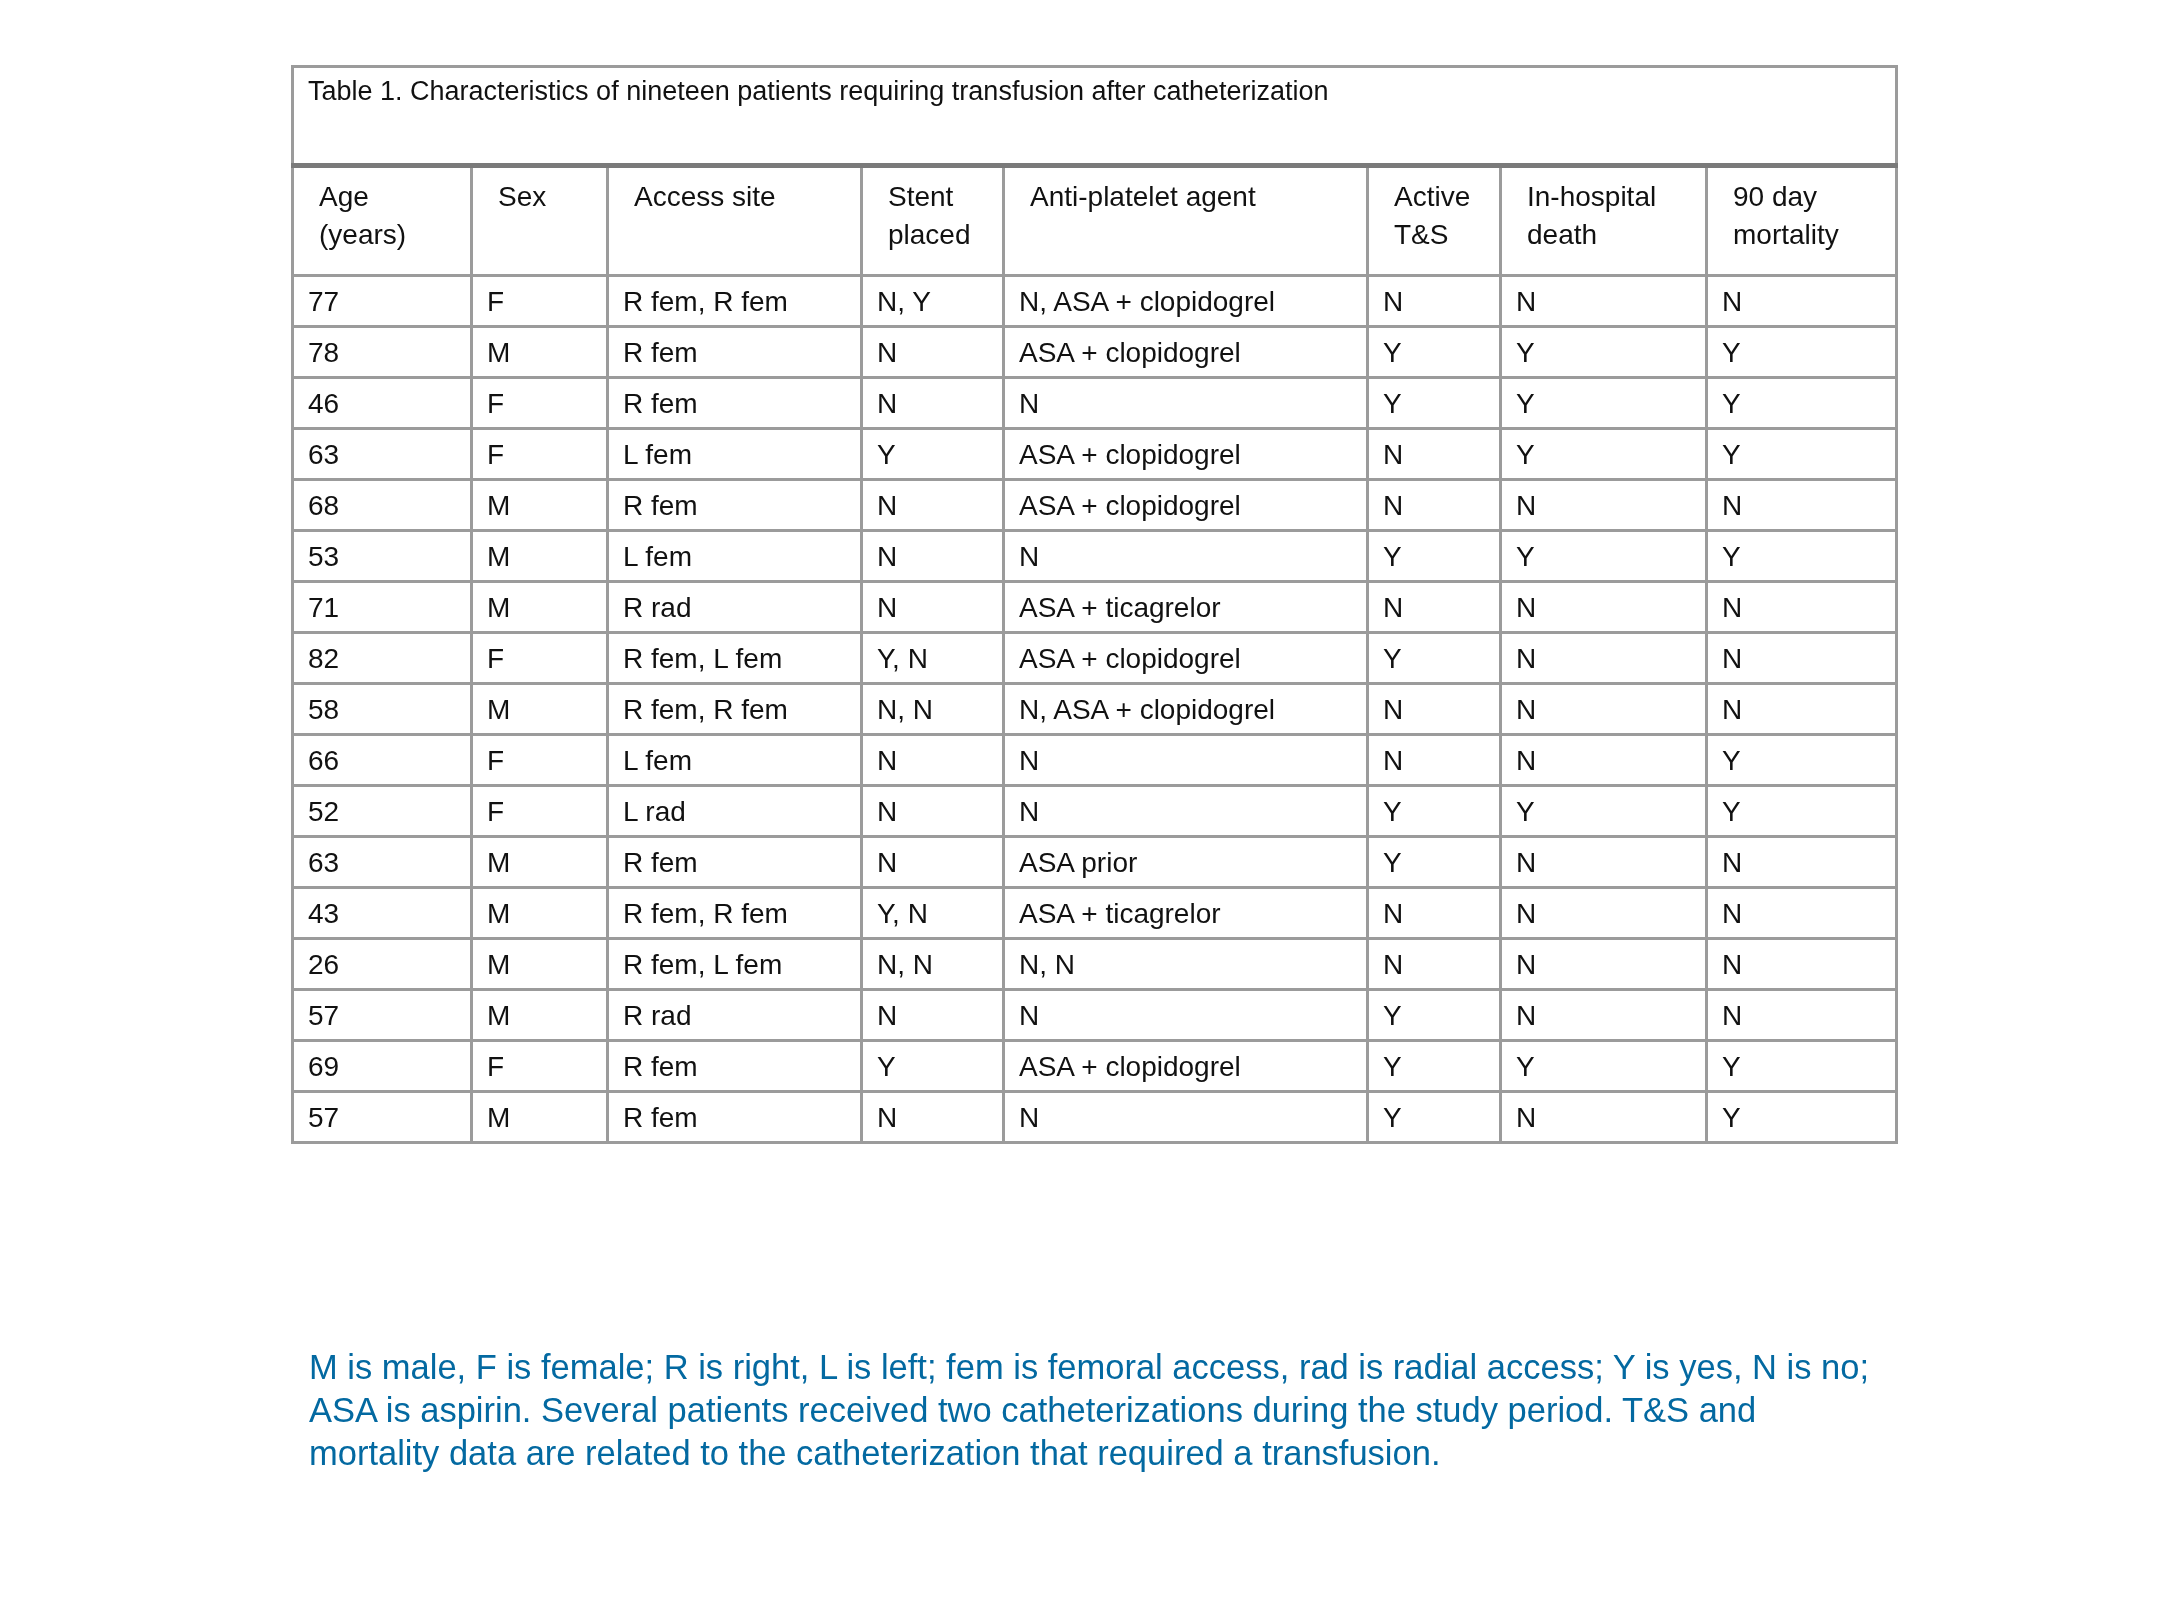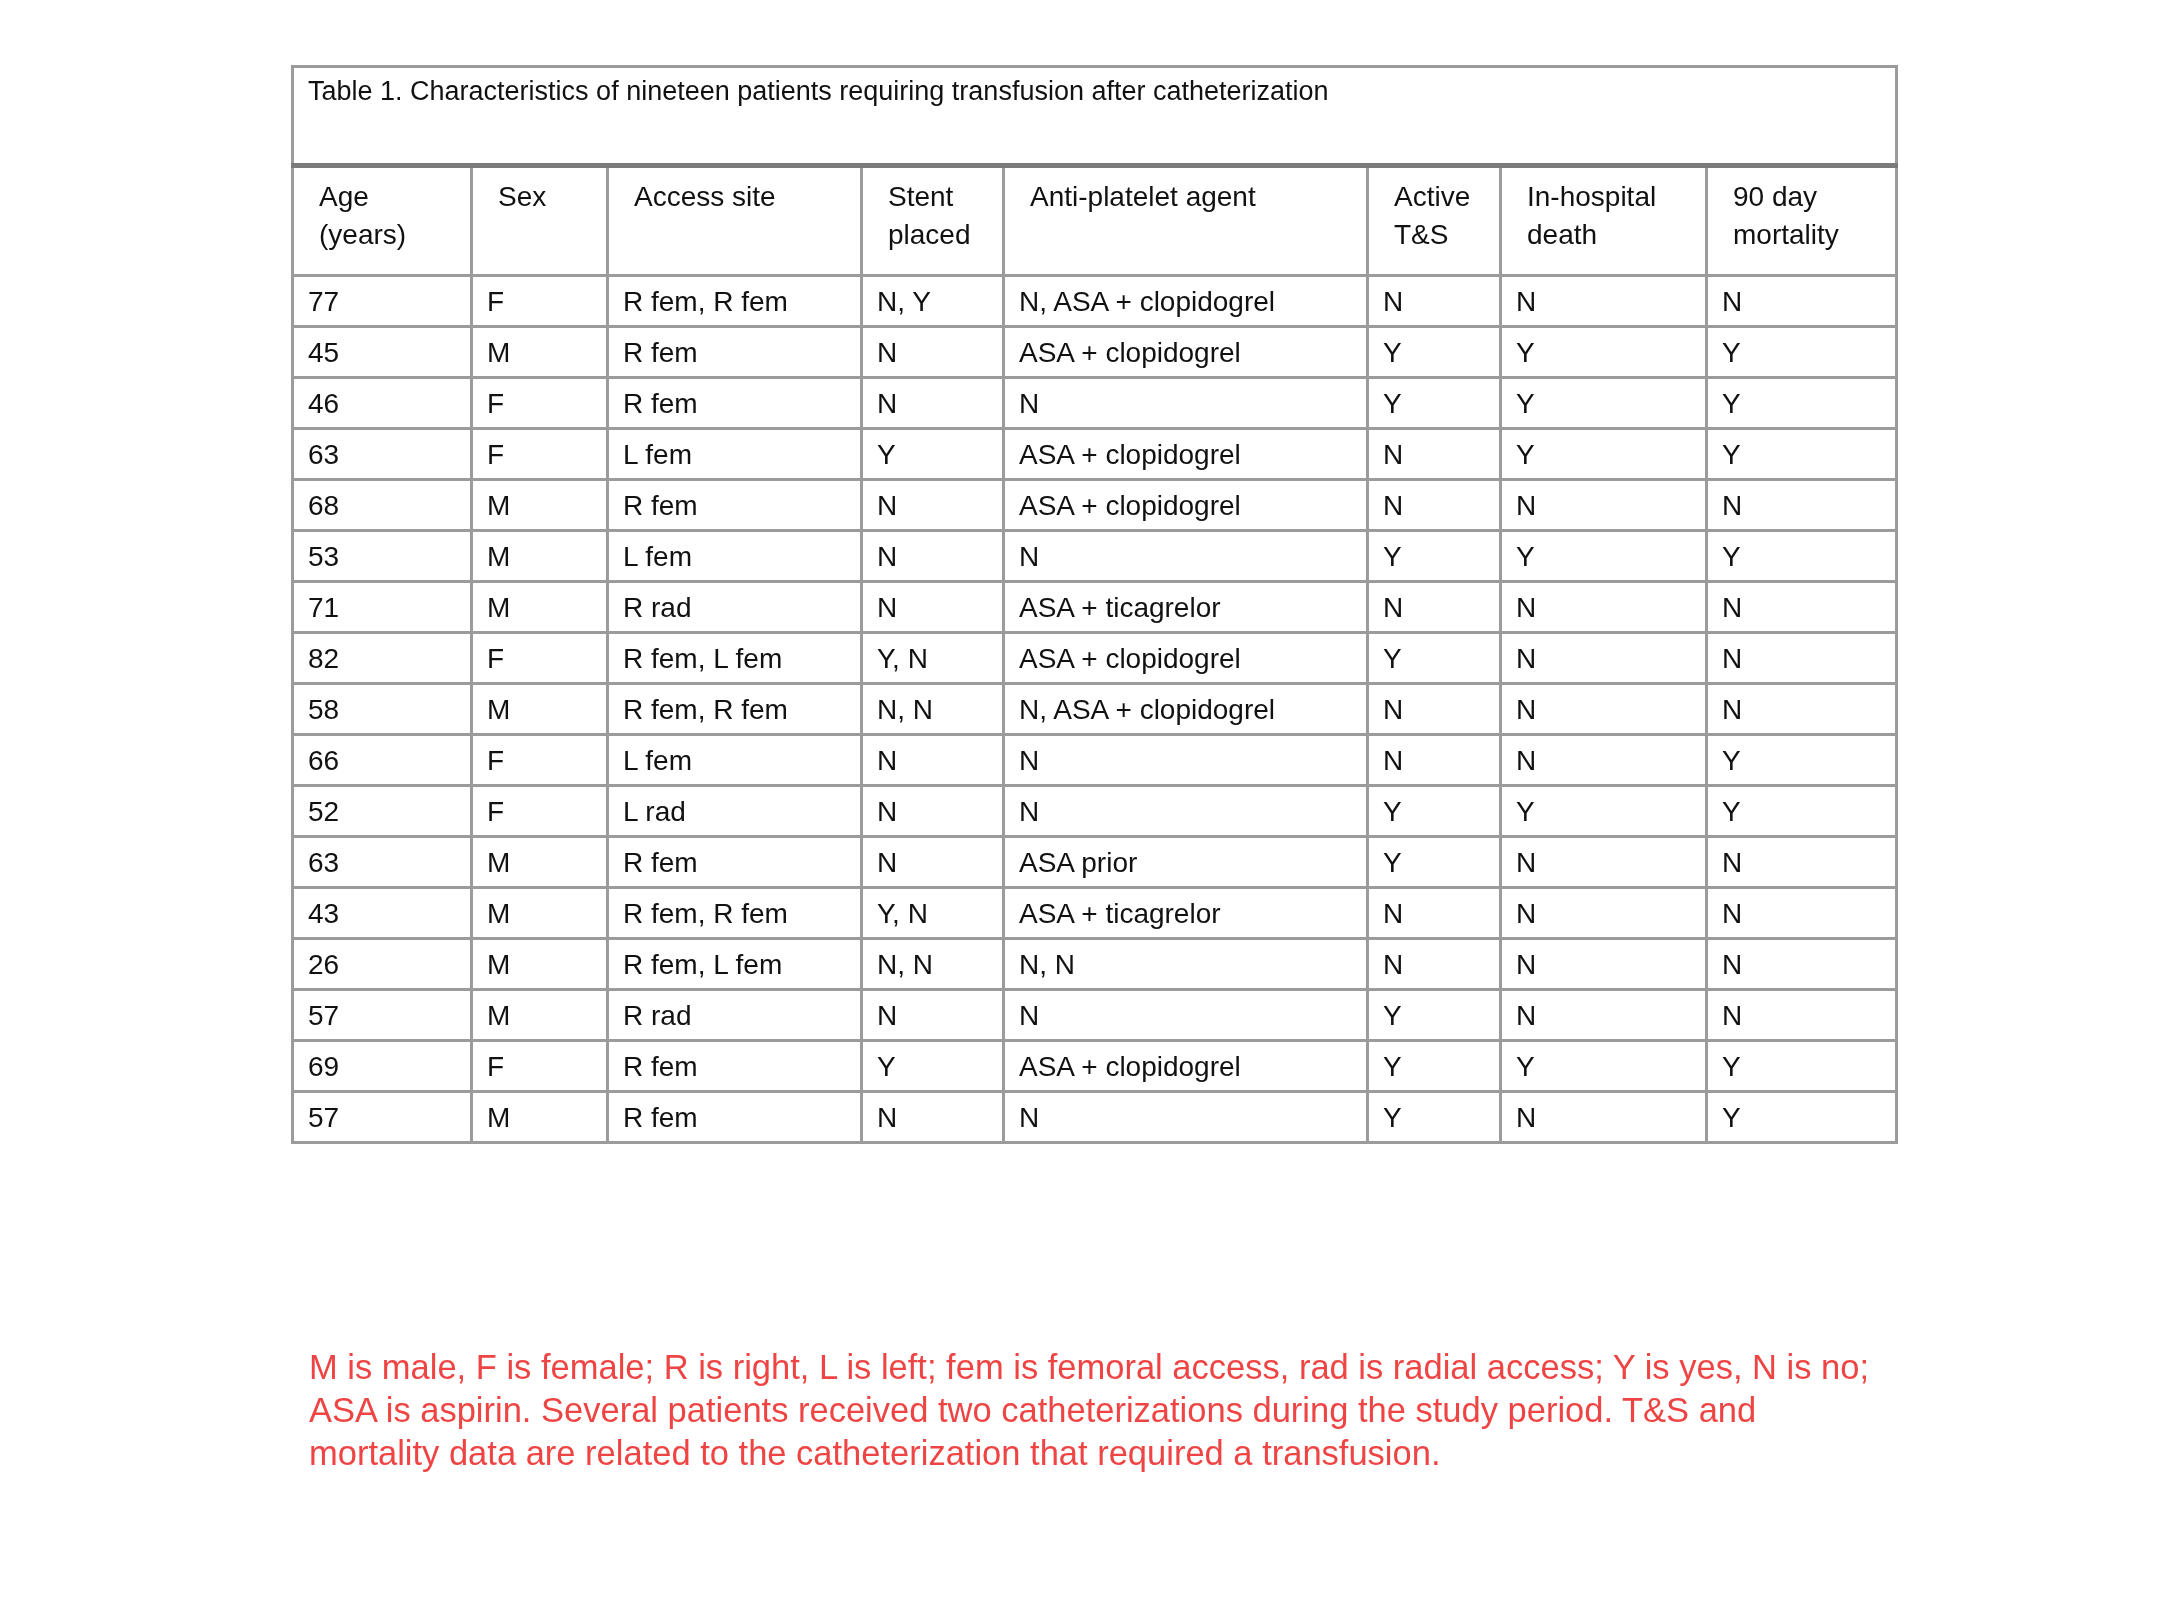--- a/index.html
+++ b/index.html
@@ -7,21 +7,21 @@
          font-family: "Liberation Sans", sans-serif; color: #111; }
   .tbl-wrap { position: absolute; left: 291px; top: 65px; width: 1604px; }
   table { border-collapse: collapse; width: 1604px; table-layout: fixed; }
   td, th { border: 3px solid #9b9b9b; font-weight: normal; text-align: left;
            vertical-align: top; font-size: 28px; line-height: 38px;
            padding: 10px 14px 0 14px; }
   .title-cell { height: 89px; font-size: 27px; line-height: 34px; padding-top: 6px; }
   tr.head-row th { border-top: 5px solid #7a7a7a; height: 96px; padding-left: 25px; }
   tr.data-row td { height: 42px; padding-top: 6px; }
   .footnote { position: absolute; left: 309px; top: 1346px; width: 1580px;
-              font-size: 34.5px; line-height: 43px; color: #ef4444; }
+              font-size: 34.5px; line-height: 43px; color: #0369a1; }
 </style>
 </head>
 <body>
 
 <div class="tbl-wrap">
   <table>
     <colgroup>
       <col style="width:179px">
       <col style="width:136px">
       <col style="width:254px">
@@ -72,21 +72,21 @@
           <td>77</td>
           <td>F</td>
           <td>R fem, R fem</td>
           <td>N, Y</td>
           <td>N, ASA + clopidogrel</td>
           <td>N</td>
           <td>N</td>
           <td>N</td>
         </tr>
         <tr class="data-row">
-          <td>45</td>
+          <td>78</td>
           <td>M</td>
           <td>R fem</td>
           <td>N</td>
           <td>ASA + clopidogrel</td>
           <td>Y</td>
           <td>Y</td>
           <td>Y</td>
         </tr>
         <tr class="data-row">
           <td>46</td>

